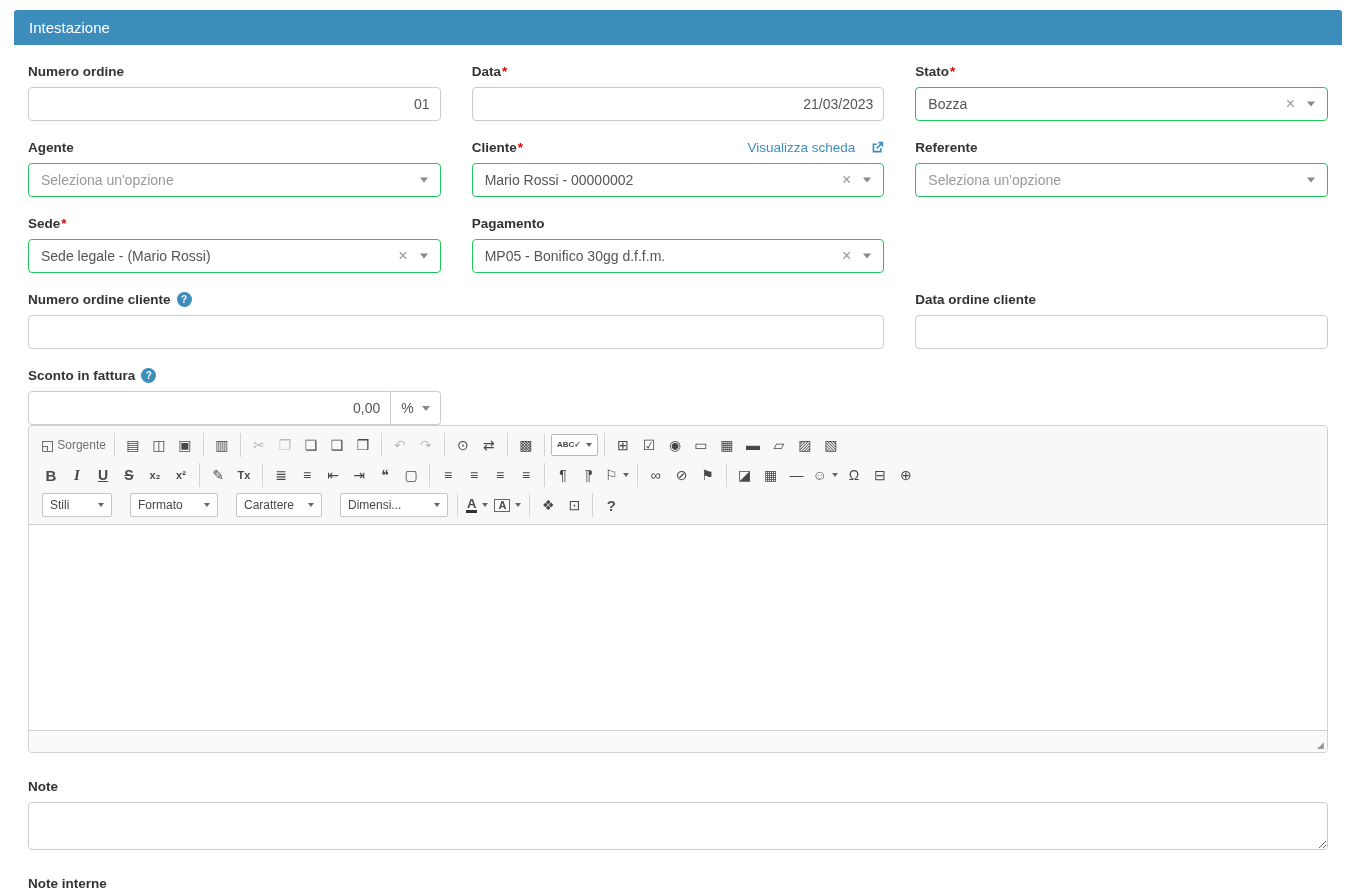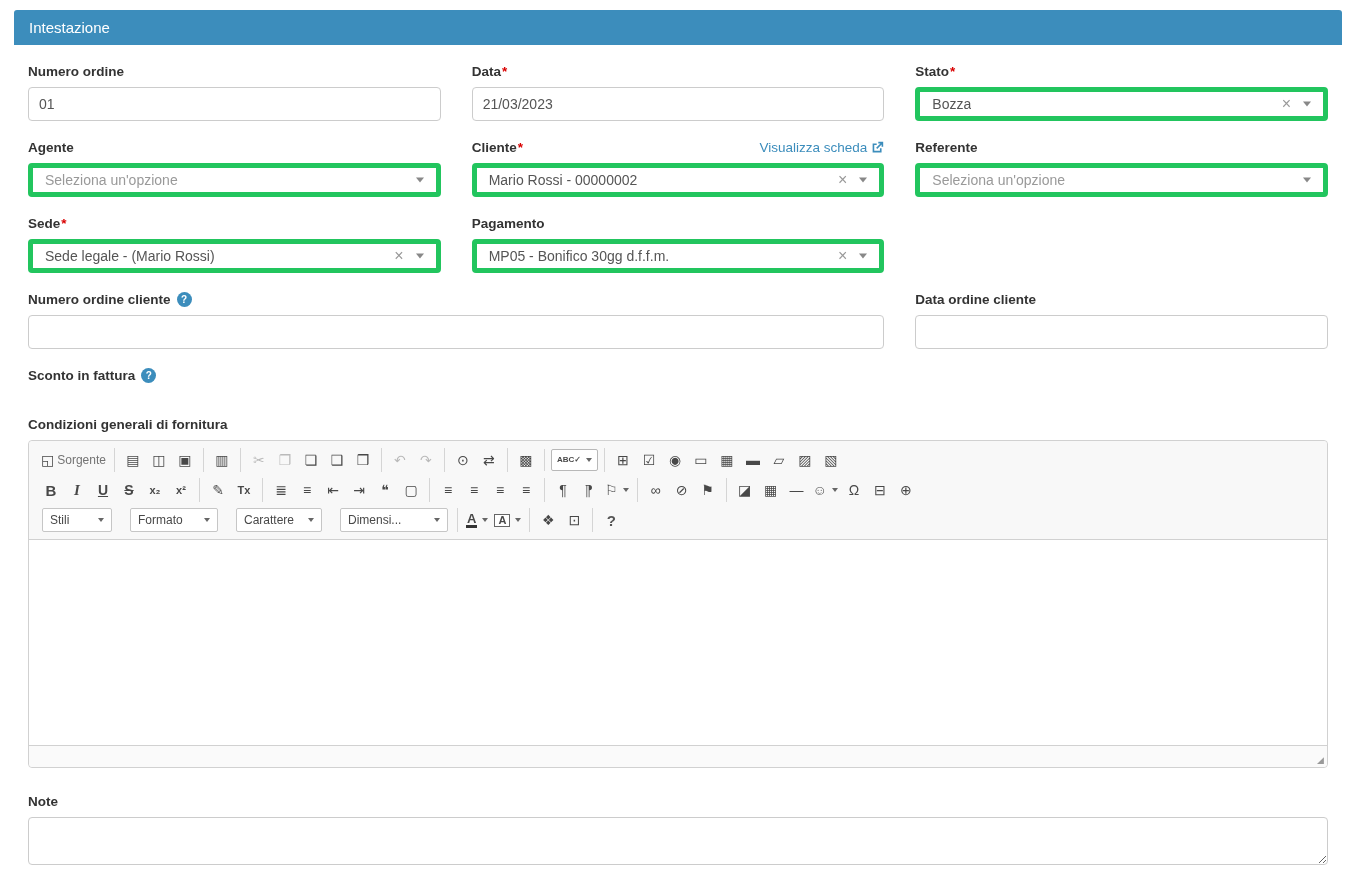--- a/index.html
+++ b/index.html
@@ -6,24 +6,24 @@
   html,body{margin:0;padding:0;background:#fff;font-family:"Liberation Sans",sans-serif;color:#333;font-size:14px}
   .page{width:1356px;padding:10px 14px}
   .box-header{background:#3c8dbc;color:#fff;font-size:15px;padding:9px 15px;border-radius:3px 3px 0 0}
   .box-body{padding:18px 14px 0 14px}
   .grid{display:grid;grid-template-columns:repeat(3,1fr);column-gap:31px;row-gap:18px}
   .span2{grid-column:span 2}
   .label-row{display:flex;align-items:center;justify-content:space-between;margin-bottom:7px;min-height:17px}
   .flabel{font-weight:bold;font-size:13.5px;color:#333;display:flex;align-items:center}
   .req{color:#d90000;margin-left:1px}
   .help{display:inline-flex;width:15px;height:15px;border-radius:50%;background:#3c8dbc;color:#fff;font-size:10px;font-weight:bold;align-items:center;justify-content:center;margin-left:6px;flex:none}
-  .ext-link{color:#3c8dbc;font-size:13.5px;font-weight:normal;text-decoration:none;display:inline-flex;align-items:center;gap:4px;cursor:pointer}
+  .ext-link{color:#3c8dbc;font-size:13.5px;font-weight:normal;text-decoration:none;display:inline-flex;align-items:center;gap:16px;cursor:pointer}
   .input{width:100%;height:34px;border:1px solid #ccc;border-radius:4px;padding:6px 10px;font-size:14px;color:#555;font-family:inherit;background:#fff;outline:none}
-  .center{text-align:left}.right{text-align:right}
-  .select2{position:relative;height:34px;border:5px solid #22c55e;border-radius:4px;background:#fff;display:flex;align-items:center;padding:0 56px 0 12px;cursor:pointer}
+  .center{text-align:right}.right{text-align:right}
+  .select2{position:relative;height:34px;border:1px solid #22c55e;border-radius:4px;background:#fff;display:flex;align-items:center;padding:0 56px 0 12px;cursor:pointer}
   .select2.no-clear{padding-right:30px}
   .sel-value{color:#555;white-space:nowrap;overflow:hidden;text-overflow:ellipsis}
   .sel-value.placeholder{color:#999}
   .sel-clear{position:absolute;right:32px;top:50%;transform:translateY(-50%);color:#999;font-size:16px;line-height:1;cursor:pointer}
   .sel-caret{position:absolute;right:12px;top:50%;transform:translateY(-50%);width:0;height:0;border-left:4px solid transparent;border-right:4px solid transparent;border-top:5px solid #888}
   .input-group{display:flex}
   .input-group .input{border-radius:4px 0 0 4px;flex:1;min-width:0}
   .addon{display:flex;align-items:center;gap:8px;border:1px solid #ccc;border-left:none;border-radius:0 4px 4px 0;padding:0 10px;background:#fff;color:#555;cursor:pointer;flex:none}
   .addon .mini-caret{width:0;height:0;border-left:4px solid transparent;border-right:4px solid transparent;border-top:5px solid #888}
   .section-label{font-weight:bold;font-size:13.5px;margin:26px 0 8px;display:flex;align-items:center}
@@ -195,27 +195,31 @@
           <input class="input" data-name="data-ordine-cliente-input" value="" style="">
         </div>
 
         <div class="field" data-name="field-sconto-in-fattura">
           <div class="label-row">
               <span class="flabel" data-name="sconto-in-fattura-label">
                 <span>Sconto in fattura</span>
                 <span class="help" data-name="help-icon">?</span>
               </span>
             </div>
+          <div class="input-group">
+            <input class="input right" data-name="sconto-in-fattura-input" value="0,00" style="">
+            <div class="addon" data-name="sconto-unit-select">
+              <span data-name="sconto-unit-value">%</span>
+              <span class="mini-caret" data-name="chevron-down-icon"></span>
+            </div>
+          </div>
         </div>
 
       </div>
 
-      <div class="section-label" data-name="condizioni-label">
-          <span>Condizioni generali di fornitura</span>
-        </div>
       <div class="editor" data-name="rich-text-editor">
         <div class="toolbar" data-name="editor-toolbar">
             <div class="tb-row">
               <div class="tb-group" data-name="toolbar-group">
                 <a class="tb-btn" data-name="source-button">
                   <span class="glyph">◱</span>
                   <span class="btn-label">Sorgente</span>
                 </a>
               </div>
               <div class="tb-group sep" data-name="toolbar-group">

